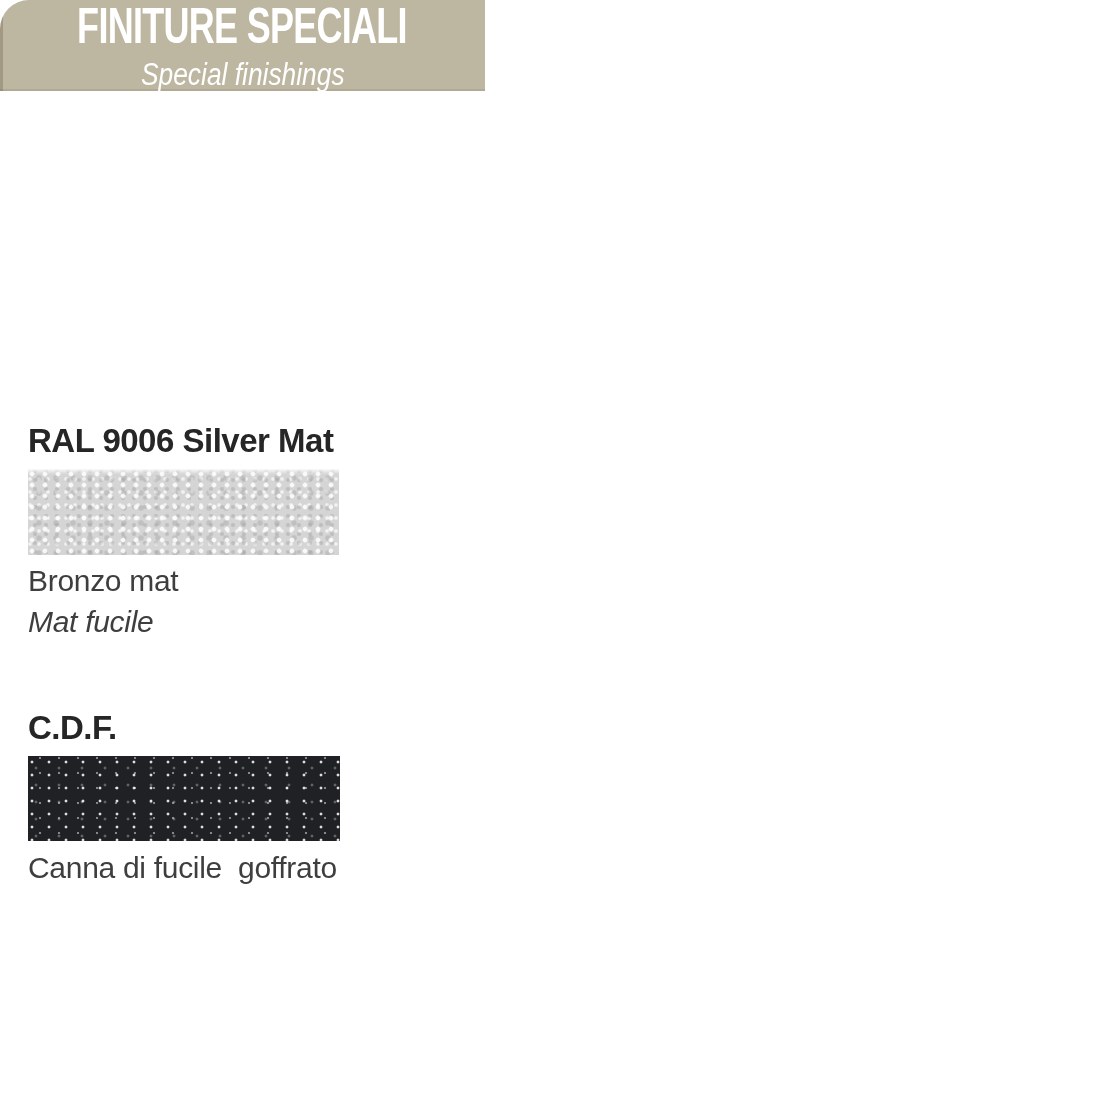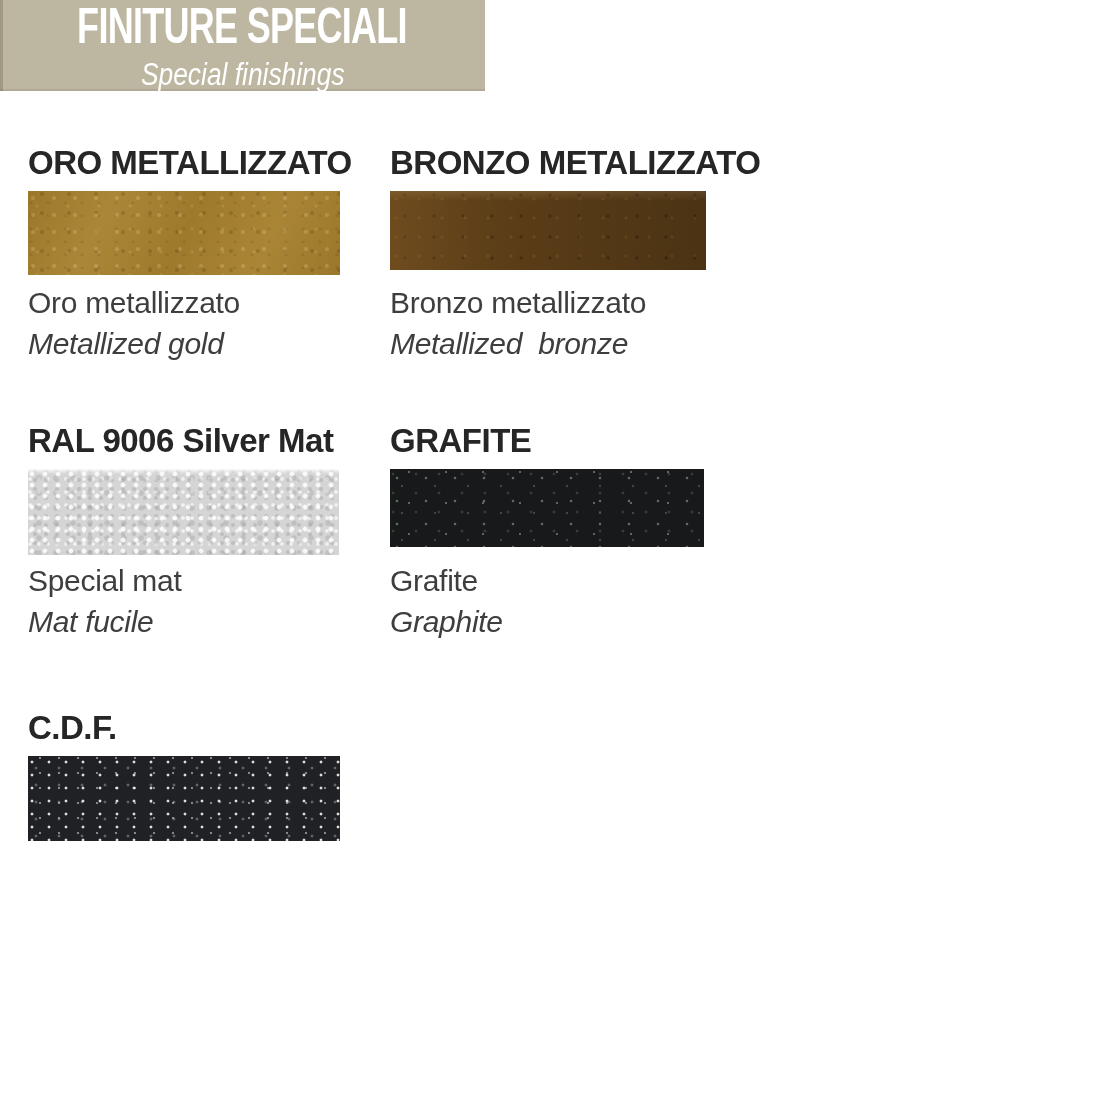--- a/index.html
+++ b/index.html
@@ -1,18 +1,19 @@
 <!DOCTYPE html>
 <html><head>
 <meta charset="utf-8">
 <style>
   html,body{margin:0;padding:0;background:#ffffff;}
   .page{
     position:relative;width:1100px;height:1100px;background:#ffffff;overflow:hidden;
     font-family:"Liberation Sans","DejaVu Sans",sans-serif;
+    border-radius:29px;
   }
 
   
   .banner{
     position:absolute;left:0;top:0;width:485px;height:91px;
     display:flex;flex-direction:column;align-items:center;justify-content:center;
     box-shadow:inset 3px 0 0 rgba(110,100,70,.35), inset 0 -2px 0 rgba(0,0,0,.07);
   }
   .banner-title{
     color:#ffffff;font-weight:bold;font-size:50px;line-height:1;
@@ -103,46 +104,29 @@
 </head>
 <body>
 
 <div class="page">
 
   <header class="banner" style="background-color: rgb(189, 182, 161);">
     <div class="banner-title">FINITURE SPECIALI</div>
     <div class="banner-subtitle">Special finishings</div>
   </header>
 
-  <section class="card" id="card-oro">
-    <h2 class="heading">ORO METALLIZZATO</h2>
-    <div class="swatch tex-gold" style="background-color: rgb(166, 128, 46);"></div>
-    <p class="cap cap1">Oro metallizzato</p>
-    <p class="cap cap2">Metallized gold</p>
-  </section>
 
-  <section class="card" id="card-bronzo">
-    <h2 class="heading">BRONZO METALIZZATO</h2>
-    <div class="swatch tex-bronze" style="background-color: rgb(93, 63, 24);"></div>
-    <p class="cap cap1">Bronzo metallizzato</p>
-    <p class="cap cap2">Metallized  bronze</p>
-  </section>
 
   <section class="card" id="card-ral">
     <h2 class="heading">RAL 9006 Silver Mat</h2>
     <div class="swatch tex-silver" style="background-color: rgb(212, 213, 212);"></div>
-    <p class="cap cap1">Special mat</p>
+    <p class="cap cap1">Bronzo mat</p>
     <p class="cap cap2">Mat fucile</p>
   </section>
 
-  <section class="card" id="card-grafite">
-    <h2 class="heading">GRAFITE</h2>
-    <div class="swatch tex-graphite" style="background-color: rgb(23, 25, 26);"></div>
-    <p class="cap cap1">Grafite</p>
-    <p class="cap cap2">Graphite</p>
-  </section>
 
   <section class="card" id="card-cdf">
     <h2 class="heading">C.D.F.</h2>
     <div class="swatch tex-gunmetal" style="background-color: rgb(32, 33, 36);"></div>
+    <p class="cap cap1">Canna di fucile  goffrato</p>
   </section>
 
 </div>
 
 </body></html>

